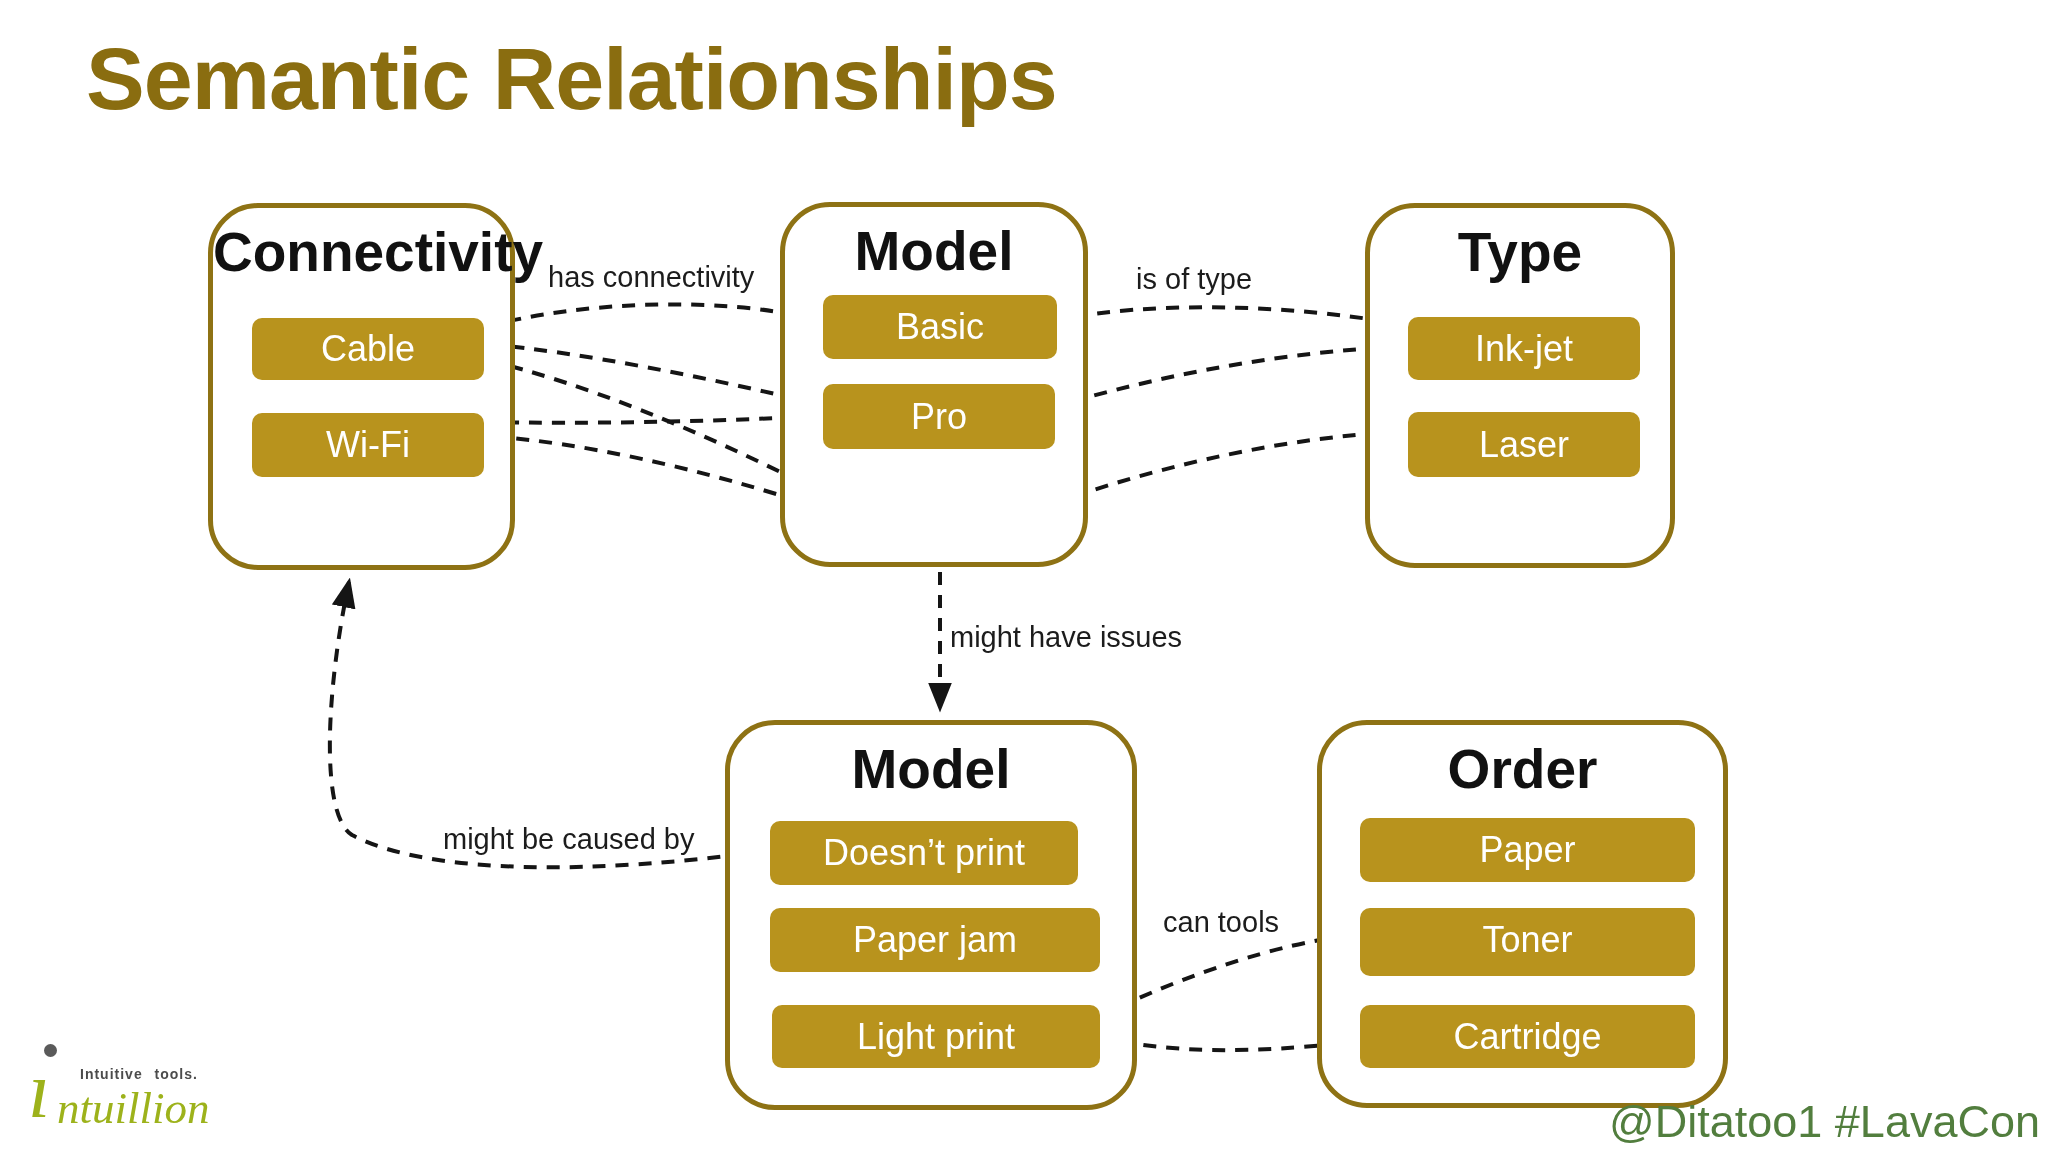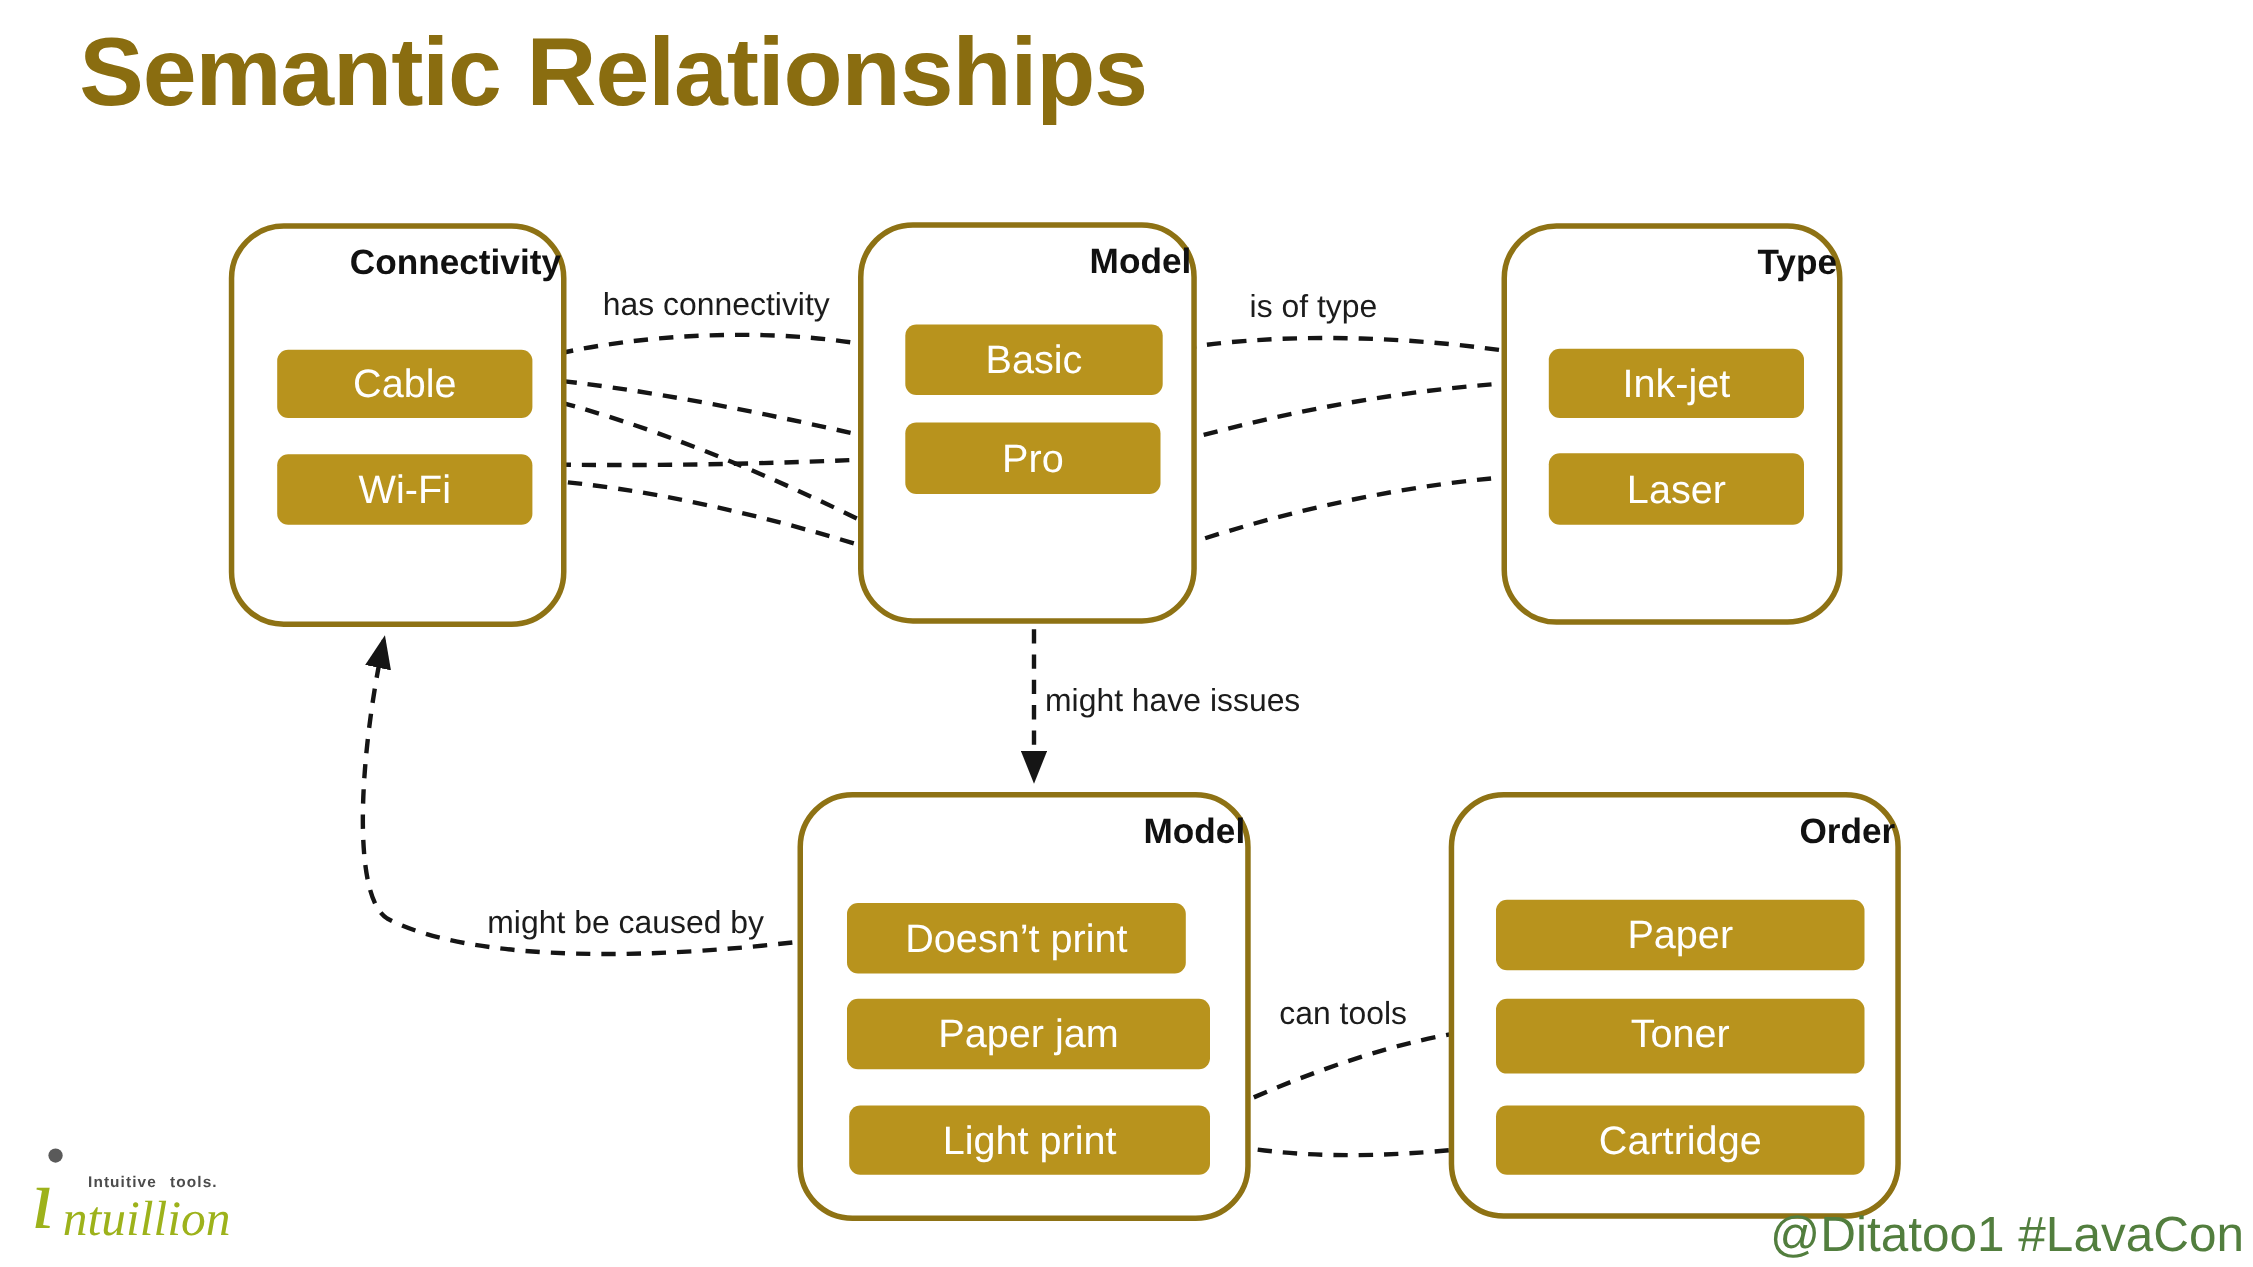--- a/index.html
+++ b/index.html
@@ -10,33 +10,33 @@
     --logo-green:#9DB21B;
     --handle-green:#527E3E;
     --gray-text:#4c4c4c;
   }
   html,body{margin:0;padding:0;background:#ffffff;}
   .stage{
     position:relative;width:2048px;height:1152px;overflow:hidden;
     background:#ffffff;font-family:"Liberation Sans",sans-serif;
   }
   .slide-title{
-    position:absolute;left:72px;top:14px;margin:0;
+    position:absolute;left:72px;top:14px;margin:14px;
     font-size:88px;font-weight:700;letter-spacing:-1px;
     color:var(--title-gold);
     text-align:right;
   }
   .entity{
     position:absolute;box-sizing:border-box;
     border:5px solid var(--gold-border);
     border-radius:50px;background:#ffffff;
   }
   .entity-title{
     position:absolute;left:0;right:0;top:12px;margin:0;
-    text-align:right;font-size:32px;font-weight:700;color:#111111;
+    text-align:center;font-size:55px;font-weight:700;color:#111111;
   }
   .item{
     position:absolute;box-sizing:border-box;
     background:var(--gold-fill);border-radius:10px;
     color:#ffffff;font-size:36px;text-align:center;
   }
   .arrows{position:absolute;left:0;top:0;width:2048px;height:1152px;pointer-events:none;}
   .arrow{fill:none;stroke:#151515;stroke-width:4;stroke-dasharray:13 10;}
   .rel-label{
     position:absolute;font-size:29px;color:#1c1c1c;white-space:nowrap;text-align:center;

